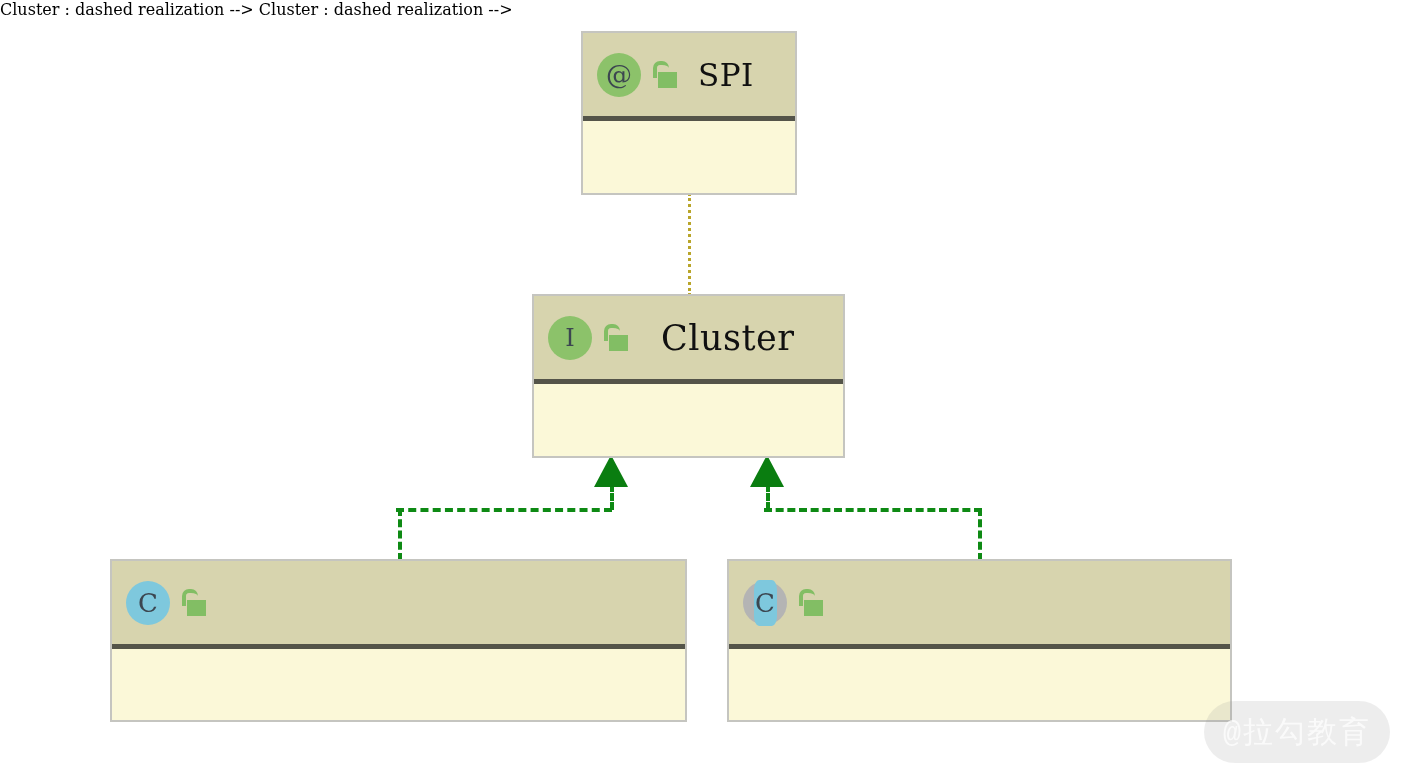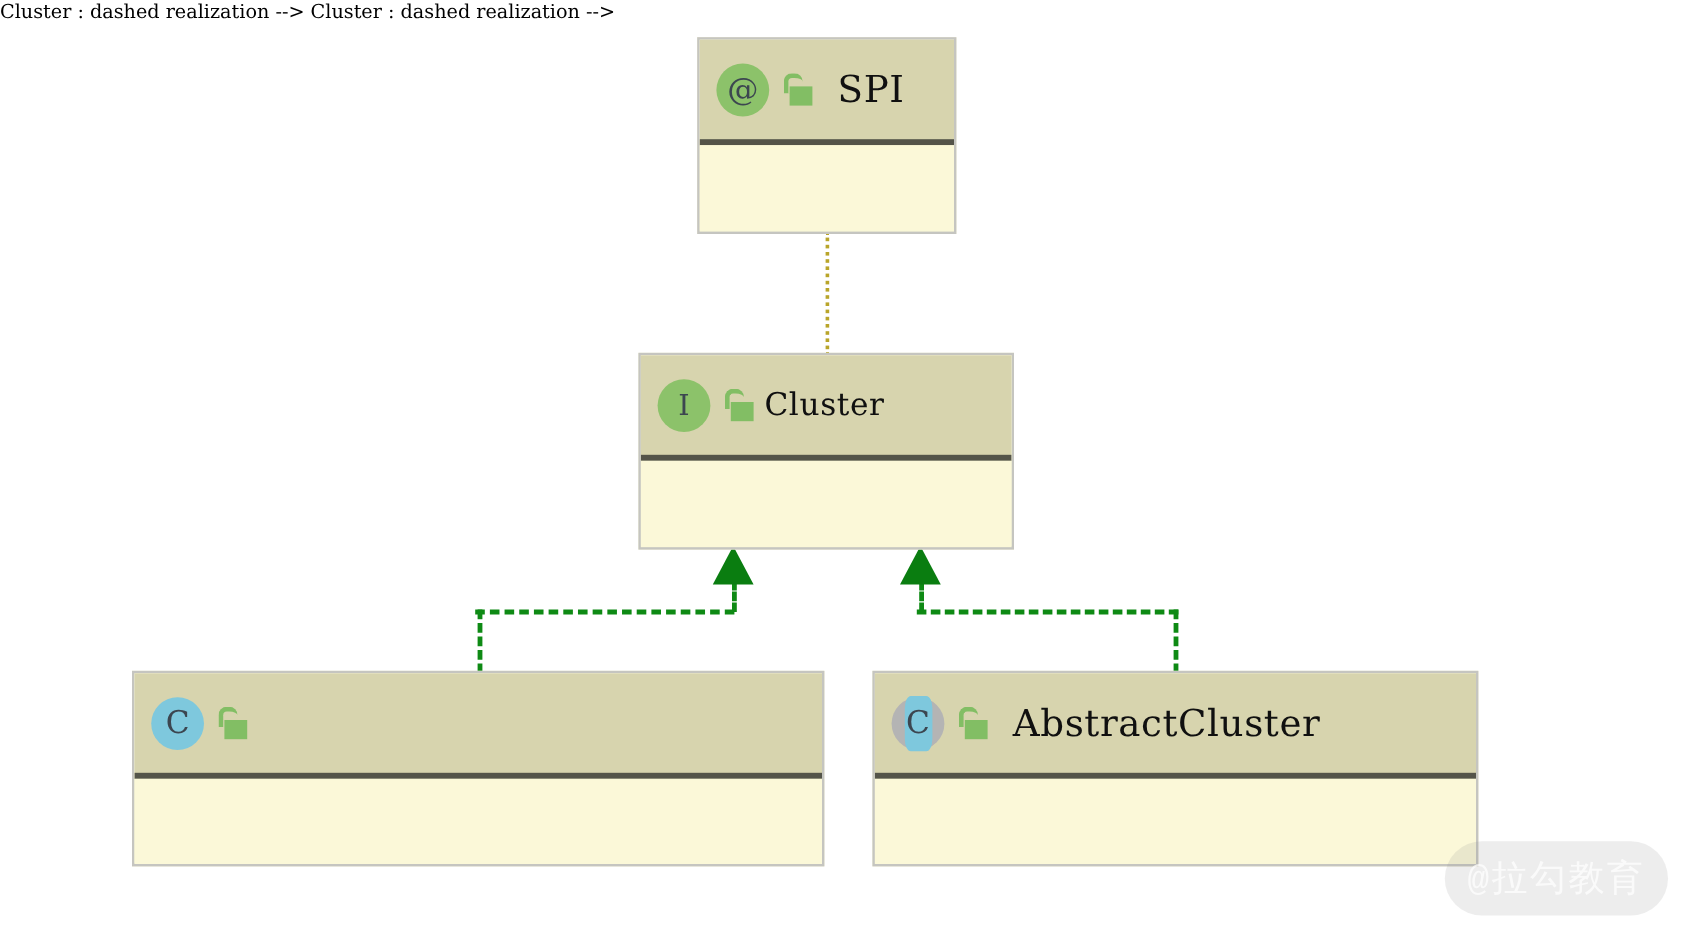--- a/index.html
+++ b/index.html
@@ -180,21 +180,21 @@
   <div class="uml-node" style="left:532px; top:294px; width:313px; height:164px;">
     <div class="uml-header" style="height:88px; padding-left:14px;">
       <span class="badge" style="width:44px; height:44px;">
         <span class="badge-circle badge-green"></span>
         <span class="badge-glyph" style="font-size:24px; position:absolute; left:0; top:0; width:100%; height:100%; display:flex; align-items:center; justify-content:center;">I</span>
       </span>
       <span class="lock-icon" style="width:26px; height:28px; margin-left:11px;">
         <span class="lock-shackle" style="left:1px; top:0px; width:12px; height:13px; border-radius:7px 7px 0 0;"></span>
         <span class="lock-body" style="left:6px; top:11px; width:19px; height:16px;"></span>
       </span>
-      <span class="uml-title" style="font-size:26px; margin-left:8px;">Cluster</span>
+      <span class="uml-title" style="font-size:35px; margin-left:32px;">Cluster</span>
     </div>
     <div class="uml-body" style="height:71px;"></div>
   </div>
 
   
   <div class="uml-node" style="left:110px; top:559px; width:577px; height:163px;">
     <div class="uml-header" style="height:88px; padding-left:14px;">
       <span class="badge" style="width:44px; height:44px;">
         <span class="badge-circle badge-blue"></span>
         <span class="badge-glyph" style="font-size:26px; position:absolute; left:0; top:0; width:100%; height:100%; display:flex; align-items:center; justify-content:center;">C</span>
@@ -212,21 +212,20 @@
     <div class="uml-header" style="height:88px; padding-left:14px;">
       <span class="badge" style="width:44px; height:44px;">
         <span class="badge-circle badge-gray"></span>
         <span class="badge-capsule" style="left:11px; top:-1px; width:23px; height:46px;"></span>
         <span class="badge-glyph" style="font-size:26px; position:absolute; left:0; top:0; width:100%; height:100%; display:flex; align-items:center; justify-content:center;">C</span>
       </span>
       <span class="lock-icon" style="width:26px; height:28px; margin-left:11px;">
         <span class="lock-shackle" style="left:1px; top:0px; width:12px; height:13px; border-radius:7px 7px 0 0;"></span>
         <span class="lock-body" style="left:6px; top:11px; width:19px; height:16px;"></span>
       </span>
-      <span class="uml-title" style="font-size:31px; margin-left:20px;">AbstractCluster</span>
     </div>
     <div class="uml-body" style="height:70px;"></div>
   </div>
 
   
   <div class="watermark" style="left:1204px; top:701px; width:186px; height:62px; font-size:30px;">@拉勾教育</div>
 
 </div>
 
 </body></html>

